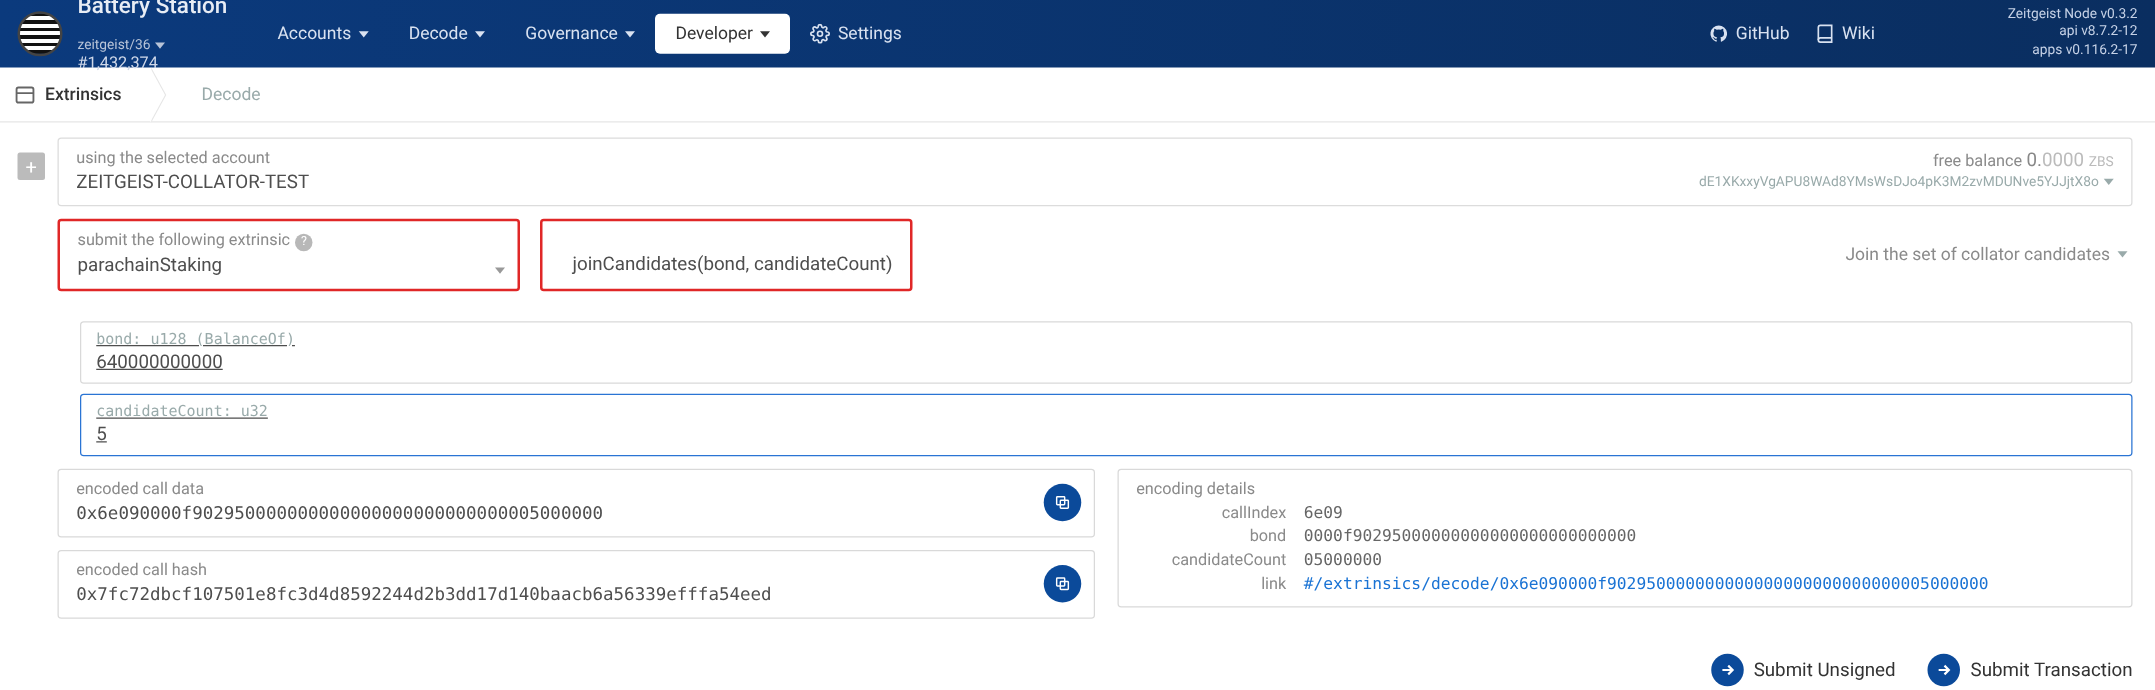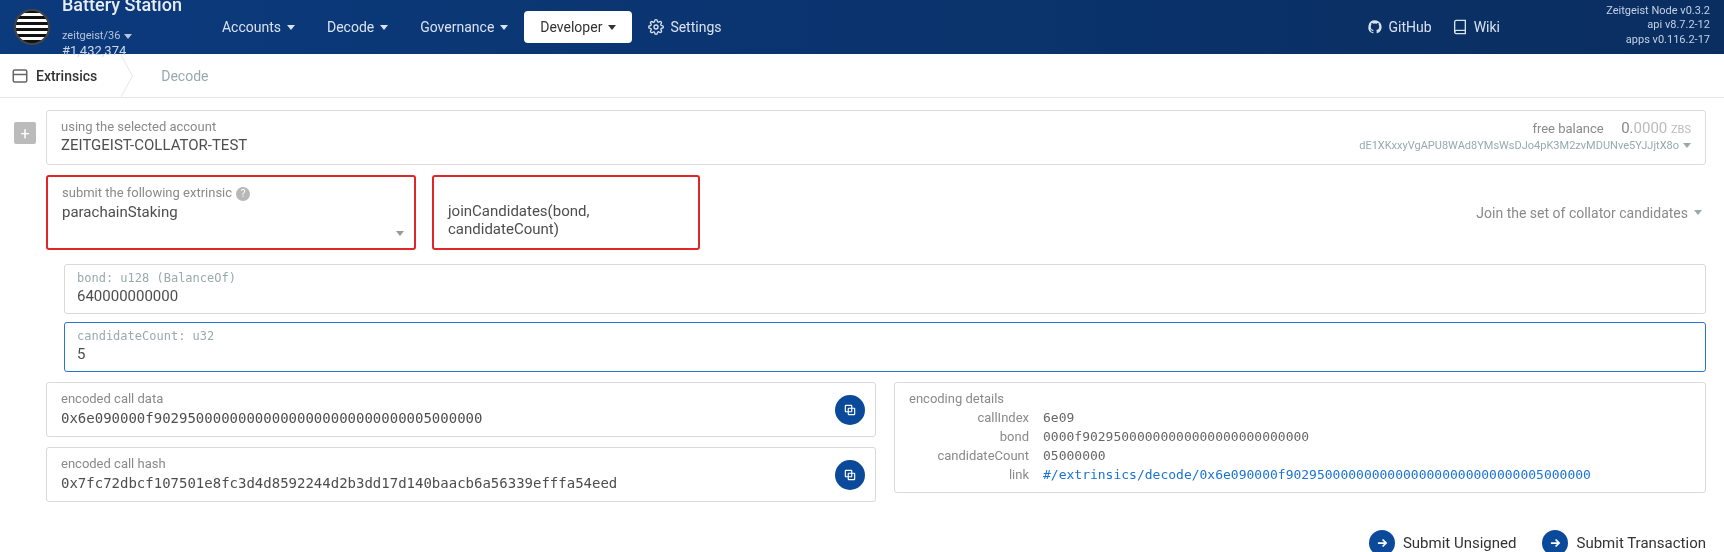--- a/index.html
+++ b/index.html
@@ -30,24 +30,24 @@
 .row-account { padding:8px 14px 10px; display:flex; justify-content:space-between; align-items:flex-start; }
 .lbl { color:#8a8a8a; font-size:13px; }
 .val { color:#4e4e4e; font-size:15px; margin-top:2px; }
 .balance { text-align:right; }
 .balance .amt { font-size:15px; color:#888; }
 .balance .amt .z { color:#bbb; }
 .balance .addr { font-size:11px; color:#9aa; margin-top:2px; display:flex; align-items:center; gap:4px; justify-content:flex-end; }
 .row-pair { display:flex; gap:16px; margin-top:10px; }
 .dd { border:2px solid #e02727; border-radius:3px; padding:8px 14px 10px; position:relative; background:#fff; flex:none; }
 .dd.w1 { width:370px; }
-.dd.w2 { width:268px; }
+.dd.w2 { width:298px;text-align:right; }
 .dd .caret-s { position:absolute; right:10px; bottom:12px; color:#999; }
 .desc-right { margin-left:auto; color:#8a8a8a; font-size:14px; display:flex; align-items:center; gap:6px; margin-right:4px; }
-.param-wrap { margin-top:14px; margin-left:18px; }
+.param-wrap { margin-top:24px; margin-left:18px;text-decoration:underline; }
 .param-box { border:1px solid #d9d9d9; border-radius:3px; padding:6px 12px 8px; margin-bottom:8px; }
 .param-box.hl { border:1px solid #2a74d4; }
 .param-box .pl { font-family:Menlo,Consolas,monospace; font-size:12px; color:#9aa; }
 .param-box .pv { font-size:15px; color:#4e4e4e; margin-top:2px; }
 .cols { display:flex; gap:18px; margin-top:10px; }
 .colL { flex:0 0 830px; }
 .colR { flex:1; }
 .readout { border:1px solid #d9d9d9; border-radius:3px; padding:8px 14px 10px; position:relative; margin-bottom:10px; }
 .readout .mono { font-family:Menlo,Consolas,monospace; font-size:14px; color:#4e4e4e; margin-top:4px; }
 .copybtn { position:absolute; right:10px; top:50%; transform:translateY(-50%); width:30px; height:30px; border-radius:50%; background:#0b4a9a; color:#fff; display:flex; align-items:center; justify-content:center; cursor:pointer; }
@@ -136,21 +136,21 @@
 
 <div class="content">
   <div class="plus-add">+</div>
 
   <div class="box row-account">
     <div>
       <div class="lbl">using the selected account</div>
       <div class="val">ZEITGEIST-COLLATOR-TEST</div>
     </div>
     <div class="balance">
-      <div class="lbl" style="display:inline-block;margin-right:14px;">free balance</div>
+      <div class="lbl" style="display:inline-block;">free balance</div>
       <span class="amt"><span>0.</span><span class="z">0000</span> <span class="z" style="font-size:11px">ZBS</span></span>
       <div class="addr">
         <span>dE1XKxxyVgAPU8WAd8YMsWsDJo4pK3M2zvMDUNve5YJJjtX8o</span>
         <span class="caret" style="border-top-color:#9aa"></span>
       </div>
     </div>
   </div>
 
   <div class="row-pair">
     <div class="dd w1">

